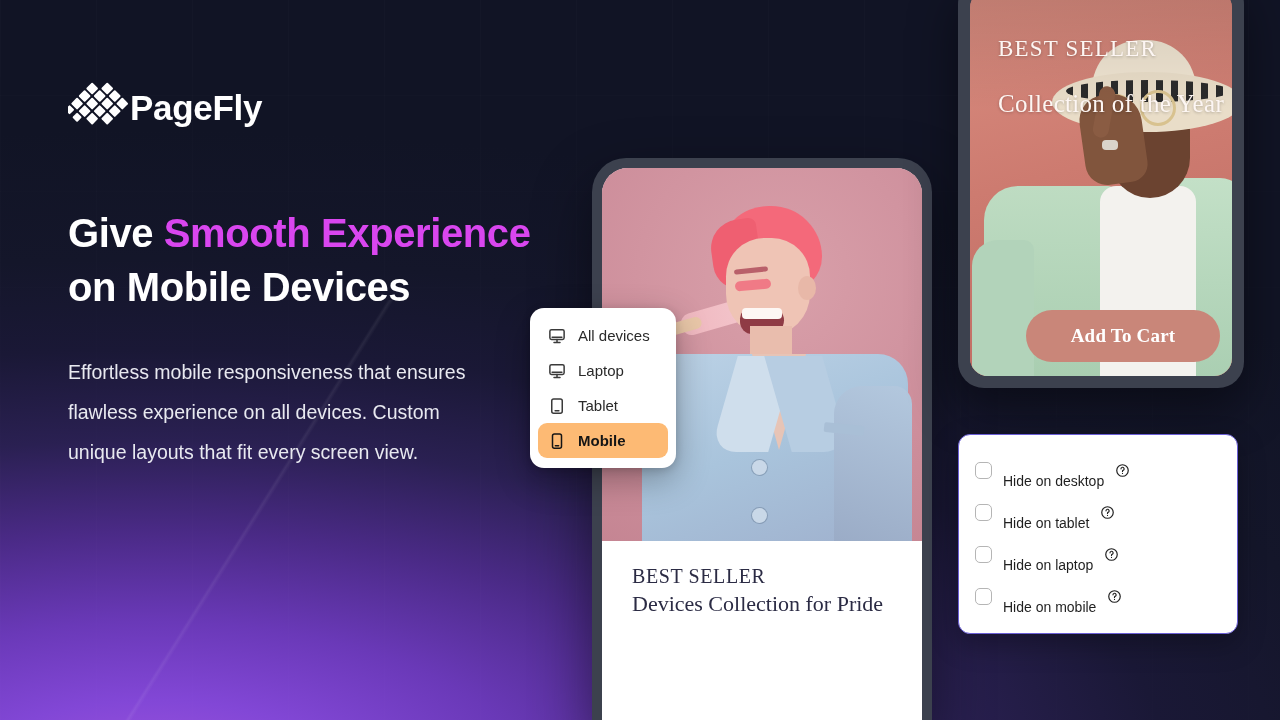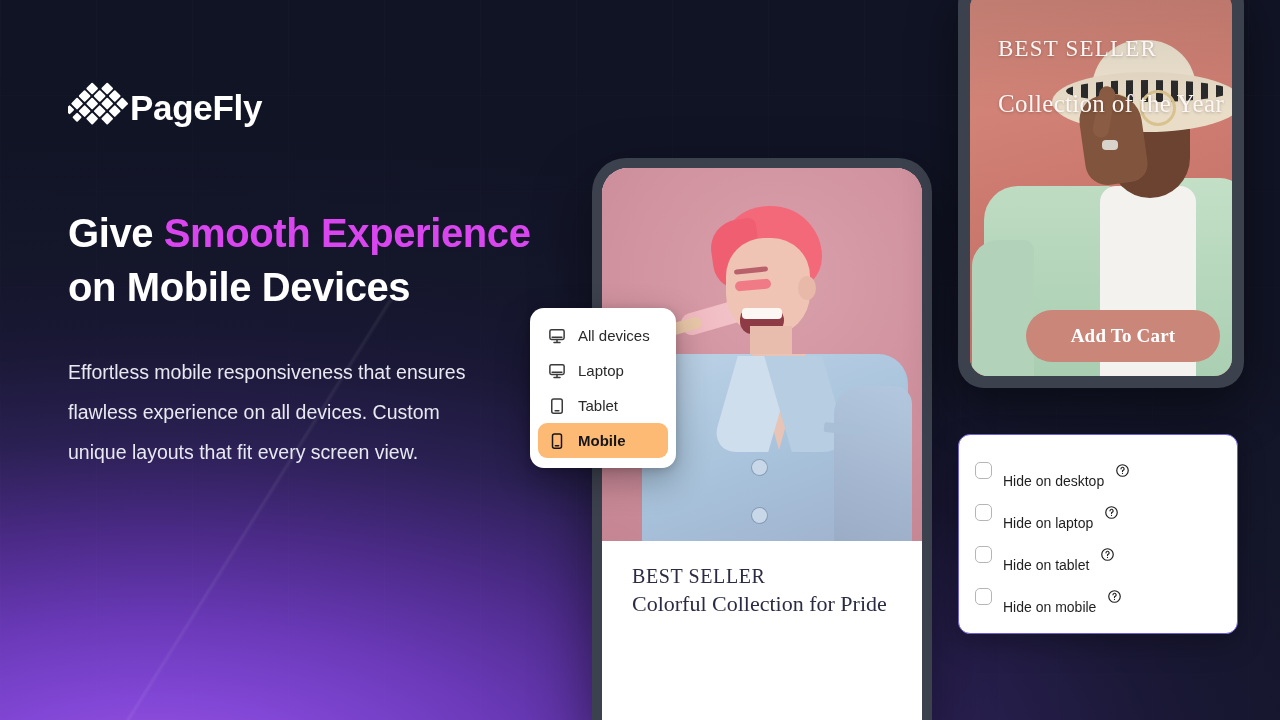--- a/index.html
+++ b/index.html
@@ -259,21 +259,21 @@
         <div class="p-vneck"></div>
         <div class="p-lapelL"></div>
           <div class="p-lapelR"></div>
         <div class="p-armR"></div>
         <div class="p-pocket"></div>
         <div class="p-btn1"></div>
           <div class="p-btn2"></div>
       </div>
       <div class="phone-caption">
         <div class="cap-1">BEST SELLER</div>
-        <div class="cap-2">Colorful Collection for Pride</div>
+        <div class="cap-2">Devices Collection for Pride</div>
       </div>
     </div>
   </div>
 
   <div class="dropdown">
     <div class="dd-item">
       <span>
         <svg class="dd-ico" viewBox="0 0 24 24" fill="none" stroke="#3a3a3a" stroke-width="2">
           <rect x="2.5" y="3.5" width="19" height="13" rx="2.2"></rect>
           <path d="M8 20.5h8M12 16.5v4" stroke-linecap="round"></path>
@@ -343,32 +343,32 @@
         <span>
           <svg class="vis-help" viewBox="0 0 24 24" fill="none" stroke="#1f1f1f" stroke-width="1.9">
               <circle cx="12" cy="12" r="9.2"></circle>
               <path d="M9.6 9.3a2.5 2.5 0 113.3 2.4c-.6.25-.9.8-.9 1.5v.3" stroke-linecap="round"></path>
               <circle cx="12" cy="16.6" r=".95" fill="#1f1f1f" stroke="none"></circle>
             </svg>
         </span>
       </div>
       <div class="vis-row">
         <span class="vis-cb"></span>
-        <span class="vis-label">Hide on laptop</span>
+        <span class="vis-label">Hide on tablet</span>
         <span>
           <svg class="vis-help" viewBox="0 0 24 24" fill="none" stroke="#1f1f1f" stroke-width="1.9">
               <circle cx="12" cy="12" r="9.2"></circle>
               <path d="M9.6 9.3a2.5 2.5 0 113.3 2.4c-.6.25-.9.8-.9 1.5v.3" stroke-linecap="round"></path>
               <circle cx="12" cy="16.6" r=".95" fill="#1f1f1f" stroke="none"></circle>
             </svg>
         </span>
       </div>
       <div class="vis-row">
         <span class="vis-cb"></span>
-        <span class="vis-label">Hide on tablet</span>
+        <span class="vis-label">Hide on laptop</span>
         <span>
           <svg class="vis-help" viewBox="0 0 24 24" fill="none" stroke="#1f1f1f" stroke-width="1.9">
               <circle cx="12" cy="12" r="9.2"></circle>
               <path d="M9.6 9.3a2.5 2.5 0 113.3 2.4c-.6.25-.9.8-.9 1.5v.3" stroke-linecap="round"></path>
               <circle cx="12" cy="16.6" r=".95" fill="#1f1f1f" stroke="none"></circle>
             </svg>
         </span>
       </div>
       <div class="vis-row">
         <span class="vis-cb"></span>

